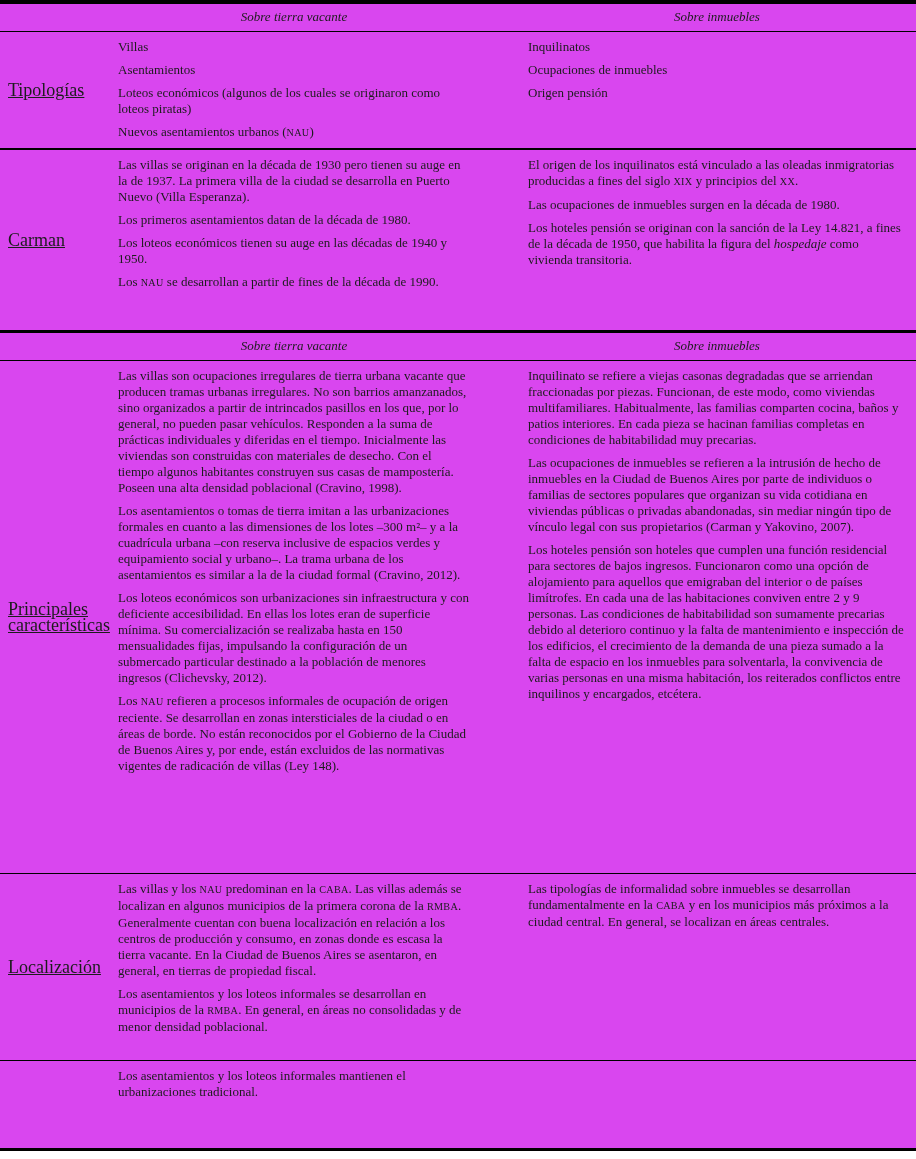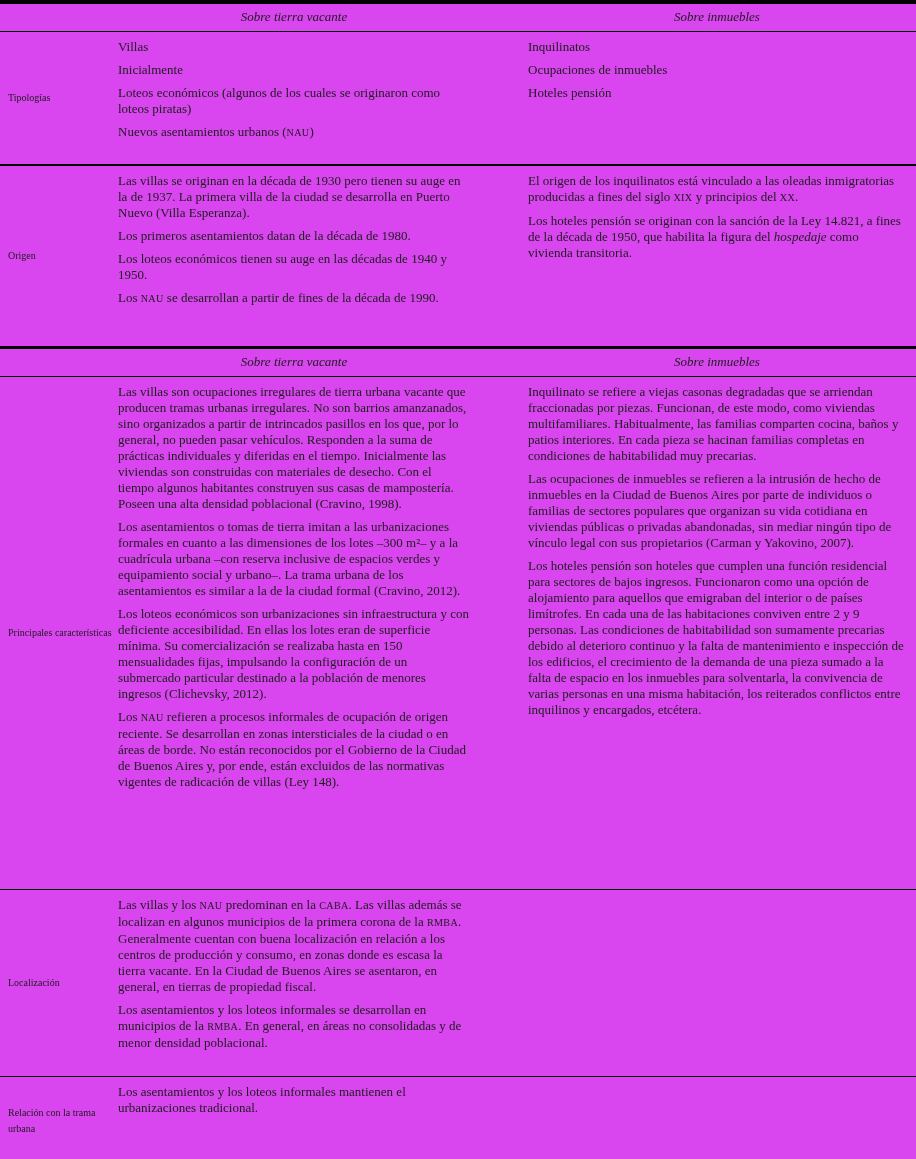--- a/index.html
+++ b/index.html
@@ -18,23 +18,23 @@
   .row{
     display:grid;
     grid-template-columns:118px 352px 58px 378px 10px;
     align-items:stretch;
   }
   .cell{box-sizing:border-box;}
   .label-cell{
     grid-column:1;
     display:flex;align-items:center;
     padding:6px 4px 6px 8px;
-    font-size:10px;line-height:16px;
+    font-size:18px;line-height:16px;text-decoration:underline;
   }
-  .col1-cell{grid-column:2;padding:7px 0 23px 0;}
+  .col1-cell{grid-column:2;padding:7px 0 7px 0;}
   .col2-cell{grid-column:4;padding:7px 0 7px 0;}
   .para{
     margin:0 0 7px 0;
     font-size:13px;line-height:16px;
     text-align:left;
   }
   .para:last-child{margin-bottom:0;}
   .header-row{padding:0;}
   .header-cell{
     display:flex;align-items:center;justify-content:center;
@@ -66,43 +66,44 @@
       <span class="hdr">Sobre inmuebles</span>
     </div>
   </div>
 
   <div class="rule thin"></div>
 
   <div class="row min-tipologias">
     <div class="cell label-cell">Tipologías</div>
     <div class="cell col1-cell">
         <p class="para">Villas</p>
-        <p class="para">Inicialmente</p>
+        <p class="para">Asentamientos</p>
         <p class="para">Loteos económicos (algunos de los cuales se originaron como loteos piratas)</p>
         <p class="para">Nuevos asentamientos urbanos (<span class="sc">NAU</span>)</p>
       </div>
     <div class="cell col2-cell">
         <p class="para">Inquilinatos</p>
         <p class="para">Ocupaciones de inmuebles</p>
-        <p class="para">Hoteles pensión</p>
+        <p class="para">Origen pensión</p>
       </div>
   </div>
 
   <div class="rule med"></div>
 
   <div class="row min-origen">
-    <div class="cell label-cell">Origen</div>
+    <div class="cell label-cell">Carman</div>
     <div class="cell col1-cell">
         <p class="para">Las villas se originan en la década de 1930 pero tienen su auge en la de 1937. La primera villa de la ciudad se desarrolla en Puerto Nuevo (Villa Esperanza).</p>
         <p class="para">Los primeros asentamientos datan de la década de 1980.</p>
         <p class="para">Los loteos económicos tienen su auge en las décadas de 1940 y 1950.</p>
         <p class="para">Los <span class="sc">NAU</span> se desarrollan a partir de fines de la década de 1990.</p>
       </div>
     <div class="cell col2-cell">
         <p class="para">El origen de los inquilinatos está vinculado a las oleadas inmigratorias producidas a fines del siglo <span class="sc">XIX</span> y principios del <span class="sc">XX</span>.</p>
+        <p class="para">Las ocupaciones de inmuebles surgen en la década de 1980.</p>
         <p class="para">Los hoteles pensión se originan con la sanción de la Ley 14.821, a fines de la década de 1950, que habilita la figura del <em>hospedaje</em> como vivienda transitoria.</p>
       </div>
   </div>
 
   <div class="rule thick"></div>
 
   <div class="row header-row">
     <div class="cell label-cell"></div>
     <div class="cell col1-cell header-cell">
       <span class="hdr">Sobre tierra vacante</span>
@@ -130,26 +131,28 @@
   </div>
 
   <div class="rule thin"></div>
 
   <div class="row min-local">
     <div class="cell label-cell">Localización</div>
     <div class="cell col1-cell">
         <p class="para">Las villas y los <span class="sc">NAU</span> predominan en la <span class="sc">CABA</span>. Las villas además se localizan en algunos municipios de la primera corona de la <span class="sc">RMBA</span>. Generalmente cuentan con buena localización en relación a los centros de producción y consumo, en zonas donde es escasa la tierra vacante. En la Ciudad de Buenos Aires se asentaron, en general, en tierras de propiedad fiscal.</p>
         <p class="para">Los asentamientos y los loteos informales se desarrollan en municipios de la <span class="sc">RMBA</span>. En general, en áreas no consolidadas y de menor densidad poblacional.</p>
       </div>
+    <div class="cell col2-cell">
+        <p class="para">Las tipologías de informalidad sobre inmuebles se desarrollan fundamentalmente en la <span class="sc">CABA</span> y en los municipios más próximos a la ciudad central. En general, se localizan en áreas centrales.</p>
+      </div>
   </div>
 
   <div class="rule thin"></div>
 
   <div class="row min-relacion">
-    <div class="cell label-cell">Relación con la trama urbana</div>
     <div class="cell col1-cell">
         <p class="para">Los asentamientos y los loteos informales mantienen el urbanizaciones tradicional.</p>
       </div>
     <div class="cell col2-cell"></div>
   </div>
 
   <div class="rule thick"></div>
 
 </div>
 

